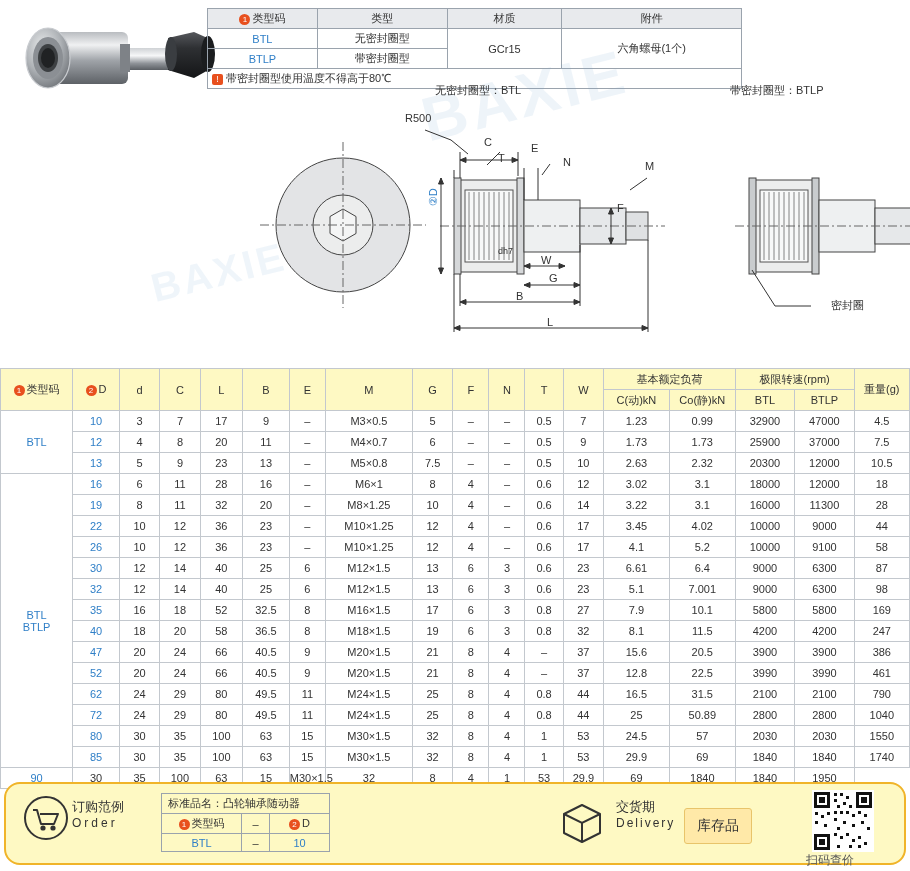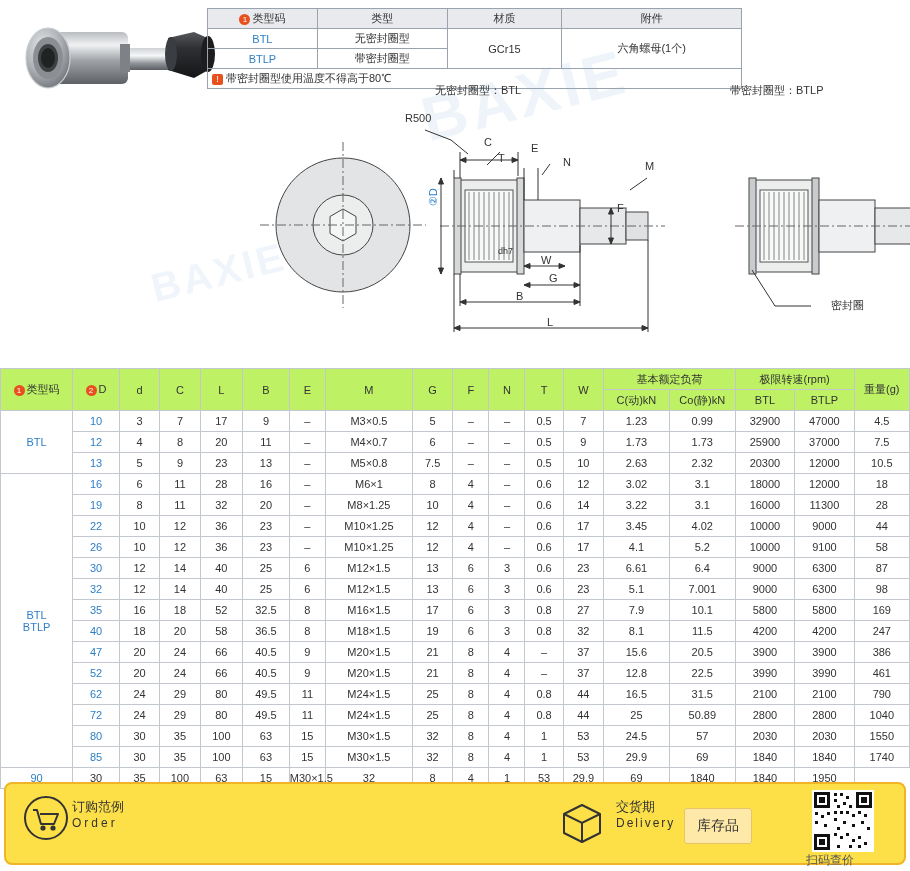--- a/index.html
+++ b/index.html
@@ -83,30 +83,30 @@
   .spec-wrap { position: absolute; left: 0; top: 368px; width: 910px; }
   table.spec {
     width: 910px; border-collapse: collapse; table-layout: fixed;
   }
   table.spec th, table.spec td {
     border: 1px solid #c3c8ce;
     font-size: 11px; text-align: center;
     padding: 1px 0; height: 21px;
   }
   table.spec thead th {
-    background: #bef264; font-weight: normal; color: #333;
+    background: #fef9c3; font-weight: normal; color: #333;
   }
   table.spec td.blue { color: #2f7fc7; }
   table.spec td.typecol { color: #2f7fc7; }
   .sub-hdr { font-size: 10px; }
 
   
   .bottom {
     position: absolute; left: 4px; top: 782px; width: 902px; height: 83px;
-    border: 2px solid #f0b429; border-radius: 8px; background: #fde047;
+    border: 2px solid #f0b429; border-radius: 16px; background: #fef9c3;
   }
   .order-ex { position: absolute; left: 14px; top: 10px; width: 130px; }
   .order-text { position:absolute; left: 66px; top: 14px; }
   .order-cn { font-size: 13px; color: #333; }
   .order-en { font-size: 12px; color: #333; letter-spacing: 3px; }
 
   .mini-table { position: absolute; left: 155px; top: 9px; border-collapse: collapse; }
   .mini-table td {
     border: 1px solid #9aa3ad; font-size: 11px; text-align:center;
     padding: 2px 6px; height: 18px;
@@ -737,20 +737,37 @@
         <path d="M13 16 h4 l4 14 h13 l4 -10 h-18" fill="none" stroke="#333" stroke-width="2" stroke-linejoin="round"></path>
         <circle cx="23" cy="34" r="2.6" fill="#333"></circle>
         <circle cx="33" cy="34" r="2.6" fill="#333"></circle>
       </svg>
     </div>
     <div class="order-text">
       <div class="order-cn">订购范例</div>
       <div class="order-en">Order</div>
     </div>
 
+    <table class="mini-table">
+      <tbody>
+          <tr>
+        <td class="name" colspan="4"><span>标准品名：</span><span>凸轮轴承随动器</span></td>
+      </tr>
+      <tr>
+        <td style="width:80px"><span class="badge-num">1</span>类型码</td>
+        <td style="width:28px">–</td>
+        <td style="width:60px"><span class="badge-num">2</span>D</td>
+      </tr>
+      <tr>
+        <td class="bluec">BTL</td>
+        <td>–</td>
+        <td class="bluec">10</td>
+      </tr>
+    </tbody>
+      </table>
 
     <svg style="position:absolute; left:552px; top:16px;" width="48" height="44" viewBox="0 0 48 44">
       <path d="M6 14 L24 5 L42 14 L42 33 L24 42 L6 33 Z" fill="none" stroke="#333" stroke-width="2" stroke-linejoin="round"></path>
       <path d="M6 14 L24 23 L42 14" fill="none" stroke="#333" stroke-width="2"></path>
       <path d="M24 23 L24 42" fill="none" stroke="#333" stroke-width="2"></path>
     </svg>
 
     <div class="delivery">
       <div class="del-cn">交货期</div>
       <div class="del-en">Delivery</div>

